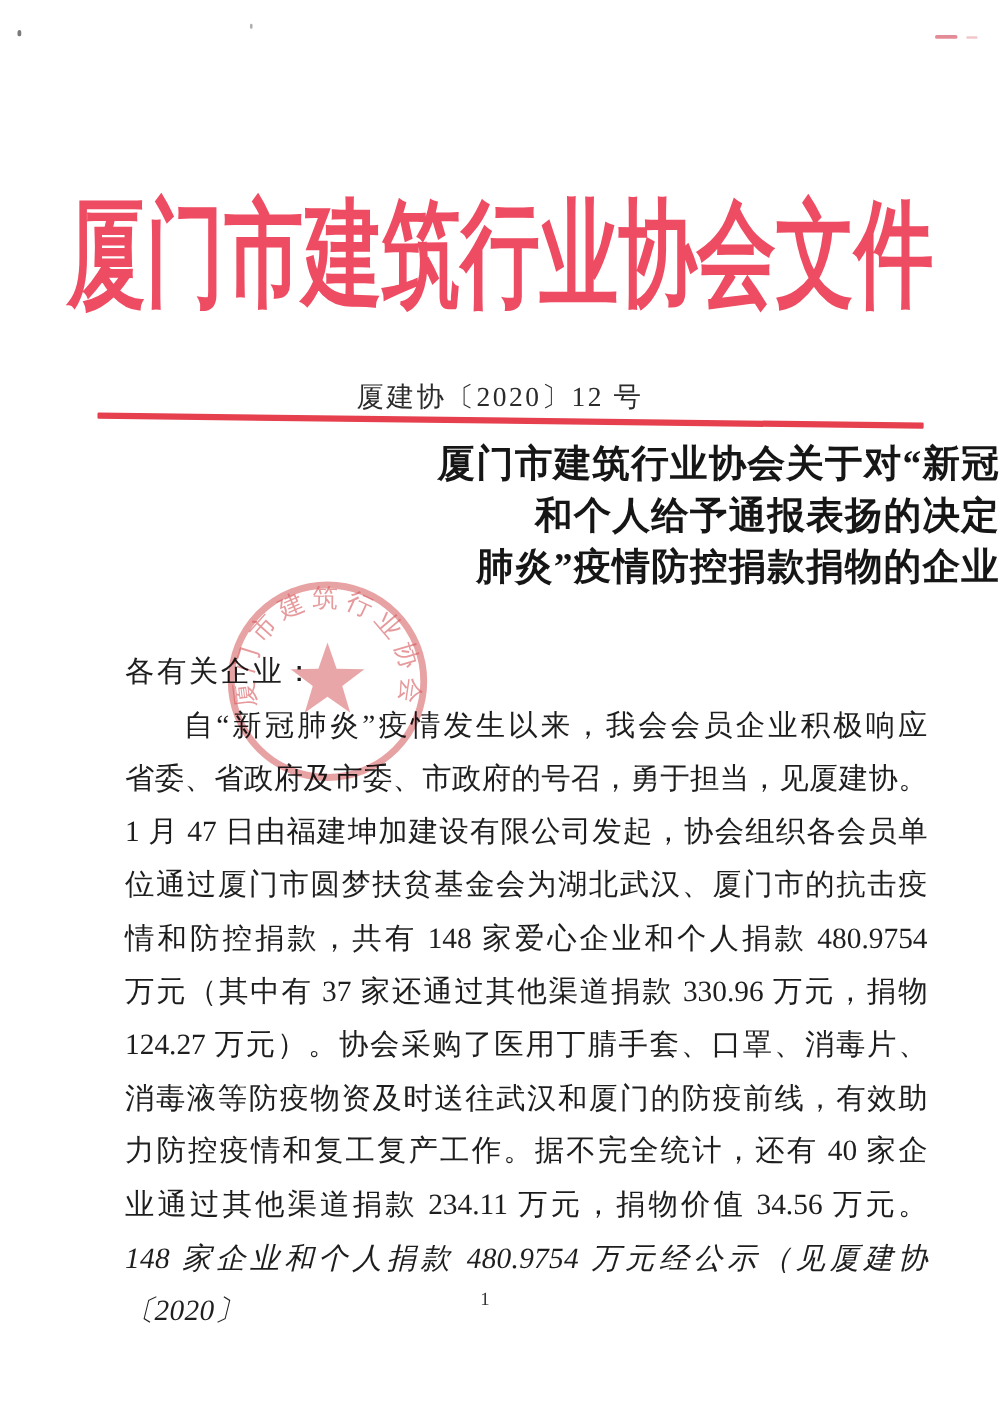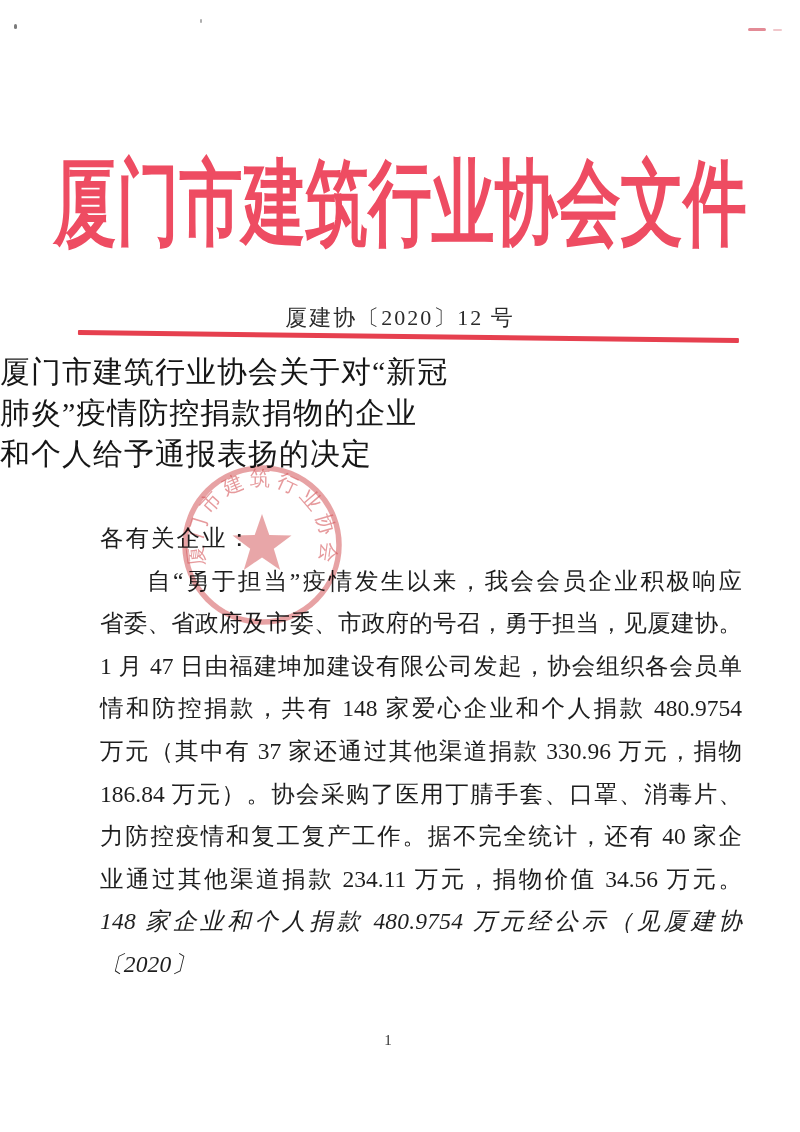--- a/index.html
+++ b/index.html
@@ -25,22 +25,22 @@
 
   
   .red-rule{
     position:absolute;left:78px;top:330px;width:661px;height:5px;
     background:#e6404f;border-radius:1px;
     transform:rotate(0.7deg);transform-origin:left top;
   }
 
   
   .doc-title{
-    position:absolute;left:0;right:0;top:351px;text-align:left;
-    font-size:30px;line-height:41px;font-weight:400;color:#161616;
+    position:absolute;left:0;right:0;top:351px;text-align:right;
+    font-size:30px;line-height:41px;font-weight:700;color:#161616;
     letter-spacing:1px;
   }
 
   
   .body-block{
     position:absolute;left:100px;top:517px;width:642px;
     font-size:23.5px;line-height:42.6px;color:#1e1e1e;
   }
   .salutation{text-align:left;letter-spacing:2px;}
   .line{text-align:justify;text-align-last:justify;text-justify:inter-character;}
@@ -72,43 +72,45 @@
 <div class="page">
 
   <div class="org-title">厦门市建筑行业协会文件</div>
 
   <div class="doc-number">厦建协〔2020〕12 号</div>
 
   <div class="red-rule"></div>
 
   <div class="doc-title">
     <div>厦门市建筑行业协会关于对“新冠</div>
+    <div>和个人给予通报表扬的决定</div>
     <div>肺炎”疫情防控捐款捐物的企业</div>
-    <div>和个人给予通报表扬的决定</div>
   </div>
 
   <svg class="stamp" viewBox="0 0 168 168">
     <circle cx="84" cy="84" r="77" fill="none" stroke="rgba(206,62,66,0.55)" stroke-width="5.5"></circle>
     <polygon points="84,53 91.3,74 113.5,74.4 95.8,87.8 102.2,109.1 84,96.4 65.8,109.1 72.2,87.8 54.5,74.4 76.7,74" fill="rgba(206,62,66,0.52)"></polygon>
     <defs>
       <path id="sealArc" d="M 29.6 109.4 A 60 60 0 1 1 138.4 109.4" fill="none"></path>
     </defs>
     <text font-size="20.5" fill="rgba(206,62,66,0.6)" letter-spacing="5" font-family="Liberation Serif, DejaVu Serif, serif">
       <textPath href="#sealArc" startOffset="6">厦门市建筑行业协会</textPath>
     </text>
   </svg>
 
   <div class="body-block">
     <div class="salutation">各有关企业：</div>
-    <div class="line indent">自“勇于担当”疫情发生以来，我会会员企业积极响应</div>
+    <div class="line indent">自“新冠肺炎”疫情发生以来，我会会员企业积极响应</div>
     <div class="line">省委、省政府及市委、市政府的号召，勇于担当，见厦建协。</div>
     <div class="line">1 月 47 日由福建坤加建设有限公司发起，协会组织各会员单</div>
+    <div class="line">位通过厦门市圆梦扶贫基金会为湖北武汉、厦门市的抗击疫</div>
     <div class="line">情和防控捐款，共有 148 家爱心企业和个人捐款 480.9754</div>
     <div class="line">万元（其中有 37 家还通过其他渠道捐款 330.96 万元，捐物</div>
-    <div class="line">186.84 万元）。协会采购了医用丁腈手套、口罩、消毒片、</div>
+    <div class="line">124.27 万元）。协会采购了医用丁腈手套、口罩、消毒片、</div>
+    <div class="line">消毒液等防疫物资及时送往武汉和厦门的防疫前线，有效助</div>
     <div class="line">力防控疫情和复工复产工作。据不完全统计，还有 40 家企</div>
     <div class="line">业通过其他渠道捐款 234.11 万元，捐物价值 34.56 万元。</div>
     <div class="line last">148 家企业和个人捐款 480.9754 万元经公示（见厦建协〔2020〕</div>
   </div>
 
   <div class="page-number">1</div>
 
   <div class="artifact a1"></div>
   <div class="artifact a2"></div>
   <div class="artifact a3"></div>

